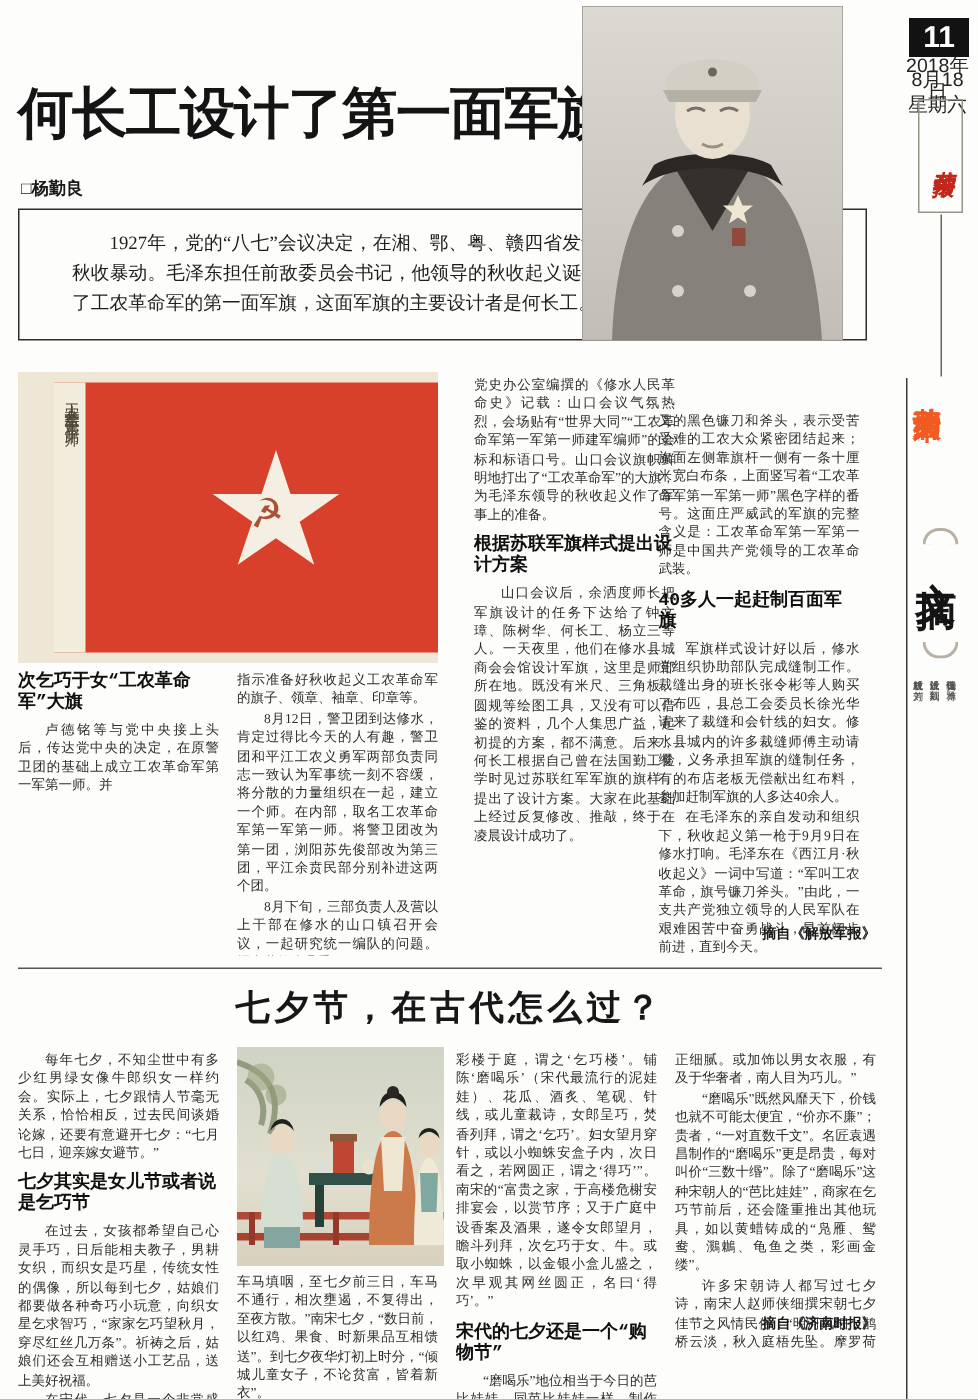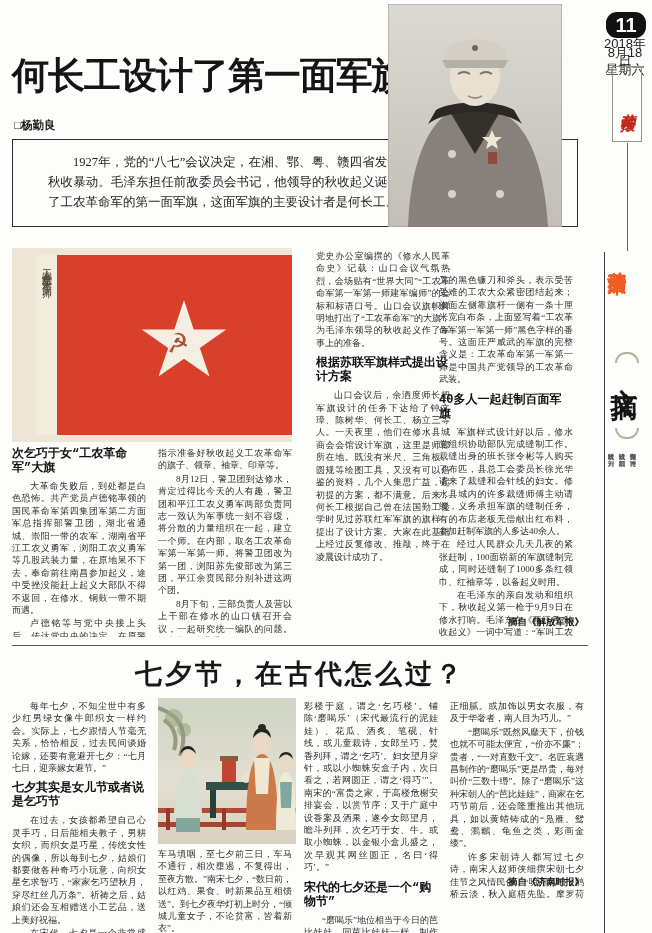--- a/index.html
+++ b/index.html
@@ -1,19 +1,19 @@
 <!DOCTYPE html>
 <html><head>
 <meta charset="utf-8">
 <style>
   html,body{margin:0;padding:0;background:#888;}
   #page{position:relative;width:652px;height:933px;background:#fdfdfb;overflow:hidden;
         font-family:"Liberation Serif","DejaVu Serif",serif;}
   .abs{position:absolute;}
-  .sans{font-family:"Liberation Sans","DejaVu Sans",sans-serif;border-radius:11px;}
+  .sans{font-family:"Liberation Sans","DejaVu Sans",sans-serif;}
 
   
   #pagenum{left:606px;top:12px;width:40px;height:26px;background:#121212;color:#fff;
            text-align:center;font-size:20px;font-weight:bold;line-height:26px;}
   #dateblock{left:602px;top:40px;width:46px;text-align:center;font-size:13px;line-height:8.5px;color:#222;}
   #mastheadbox{left:612px;top:66px;width:30px;height:76px;border:1px solid #9a9388;box-sizing:border-box;
                display:flex;align-items:center;justify-content:center;}
   #mastheadtxt{writing-mode:vertical-rl;text-orientation:upright;font-size:15px;font-weight:bold;
                color:#c3261c;font-style:italic;letter-spacing:1px;line-height:1;}
   #maststem{left:627px;top:143px;width:1px;height:108px;background:#6b665e;}
@@ -54,21 +54,21 @@
   .col{width:134px;font-size:9px;line-height:12.4px;text-align:justify;color:#2d2d2d;overflow:hidden;}
   .col p{margin:0 0 1px 0;text-indent:2em;}
   .col p.cont{text-indent:0;}
   .subhead{font-family:Liberation Mono, monospace;font-weight:bold;font-size:12px;
            color:#101010;margin:7px 0 5px 0;line-height:14px;text-align:left;}
   .attr{width:134px;font-size:9.5px;font-weight:bold;color:#1a1a1a;text-align:right;}
 
   #divider{left:12px;top:645px;width:576px;height:1px;background:#555;}
 
   
-  #a2title{left:12px;top:656px;width:576px;text-align:center;font-weight:bold;font-size:27px;
+  #a2title{left:12px;top:656px;width:576px;text-align:center;font-weight:bold;font-size:23px;
            letter-spacing:3px;color:#171717;}
   #painting{left:158px;top:698px;width:138px;height:146px;}
 </style>
 </head>
 <body>
 
 <div id="page">
 
   <div id="pagenum" class="abs sans">11</div>
   <div id="dateblock" class="abs sans">
@@ -130,42 +130,40 @@
     <div id="flagred"></div>
     <div id="flaghoist">
       <span>工农革命军第一军第一师</span>
     </div>
     <div id="flagstar"></div>
     <div id="flagemblem" class="abs">☭</div>
   </div>
 
   <div class="col abs" style="left:12px;top:447px;height:190px;">
     <h3 class="subhead" style="margin-top:0;">次乞巧于女“工农革命军”大旗</h3>
-    <p>大革命失败后，到处都是白色恐怖。共产党员卢德铭率领的国民革命军第四集团军第二方面军总指挥部警卫团，湖北省通城、崇阳一带的农军，湖南省平江工农义勇军，浏阳工农义勇军等几股武装力量，在原地呆不下去，奉命前往南昌参加起义，途中受挫没能赶上起义大部队不得不返回，在修水、铜鼓一带不期而遇。</p>
     <p>卢德铭等与党中央接上头后，传达党中央的决定，在原警卫团的基础上成立工农革命军第一军第一师。并</p>
   </div>
 
   <div class="col abs" style="left:158px;top:447px;height:190px;">
     <p class="cont">指示准备好秋收起义工农革命军的旗子、领章、袖章、印章等。</p>
     <p>8月12日，警卫团到达修水，肯定过得比今天的人有趣，警卫团和平江工农义勇军两部负责同志一致认为军事统一刻不容缓，将分散的力量组织在一起，建立一个师。在内部，取名工农革命军第一军第一师。将警卫团改为第一团，浏阳苏先俊部改为第三团，平江余贲民部分别补进这两个团。</p>
     <p>8月下旬，三部负责人及营以上干部在修水的山口镇召开会议，一起研究统一编队的问题。据中共修水县委</p>
   </div>
 
   <div class="col abs" style="left:316px;top:250px;height:388px;">
     <p class="cont">党史办公室编撰的《修水人民革命史》记载：山口会议气氛热烈，会场贴有“世界大同”“工农革命军第一军第一师建军编师”的会标和标语口号。山口会议旗帜鲜明地打出了“工农革命军”的大旗，为毛泽东领导的秋收起义作了军事上的准备。</p>
     <h3 class="subhead">根据苏联军旗样式提出设计方案</h3>
     <p>山口会议后，余洒度师长把军旗设计的任务下达给了钟文璋、陈树华、何长工、杨立三等人。一天夜里，他们在修水县城商会会馆设计军旗，这里是师部所在地。既没有米尺、三角板、圆规等绘图工具，又没有可以借鉴的资料，几个人集思广益，起初提的方案，都不满意。后来，何长工根据自己曾在法国勤工俭学时见过苏联红军军旗的旗样，提出了设计方案。大家在此基础上经过反复修改、推敲，终于在凌晨设计成功了。</p>
 
   </div>
 
   <div class="col abs" style="left:439px;top:250px;height:362px;margin-top:24px;">
     <p class="cont">叉的黑色镰刀和斧头，表示受苦受难的工农大众紧密团结起来；旗面左侧靠旗杆一侧有一条十厘米宽白布条，上面竖写着“工农革命军第一军第一师”黑色字样的番号。这面庄严威武的军旗的完整含义是：工农革命军第一军第一师是中国共产党领导的工农革命武装。</p>
     <h3 class="subhead">40多人一起赶制百面军旗</h3>
     <p>军旗样式设计好以后，修水党组织协助部队完成缝制工作。裁缝出身的班长张令彬等人购买了布匹，县总工会委员长徐光华请来了裁缝和会针线的妇女。修水县城内的许多裁缝师傅主动请缨，义务承担军旗的缝制任务，有的布店老板无偿献出红布料，参加赶制军旗的人多达40余人。</p>
-    <p>经过人民群众几天几夜的紧张赶制，100面崭新的军旗缝制完成，同时还缝制了1000多条红领巾、红袖章等，以备起义时用。</p>
     <p>在毛泽东的亲自发动和组织下，秋收起义第一枪于9月9日在修水打响。毛泽东在《西江月·秋收起义》一词中写道：“军叫工农革命，旗号镰刀斧头。”由此，一支共产党独立领导的人民军队在艰难困苦中奋勇战斗，昂首阔步前进，直到今天。</p>
   </div>
   <div class="attr abs" style="left:450px;top:616px;">摘自《解放军报》</div>
 
   <div id="divider" class="abs"></div>
 
   <div id="a2title" class="abs">七夕节，在古代怎么过？</div>
 
   <div id="painting" class="abs">
     <svg width="138" height="146" viewBox="0 0 138 146">

